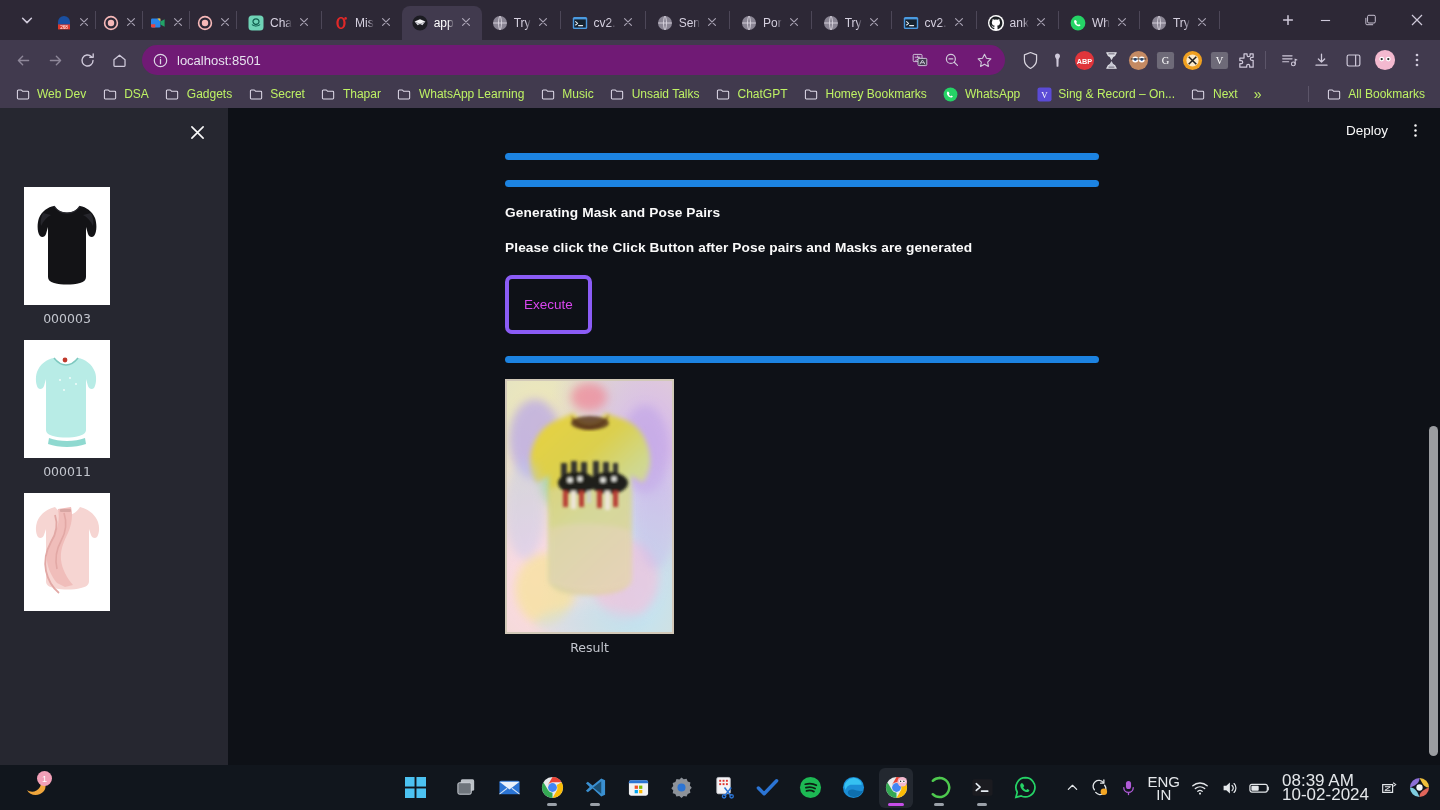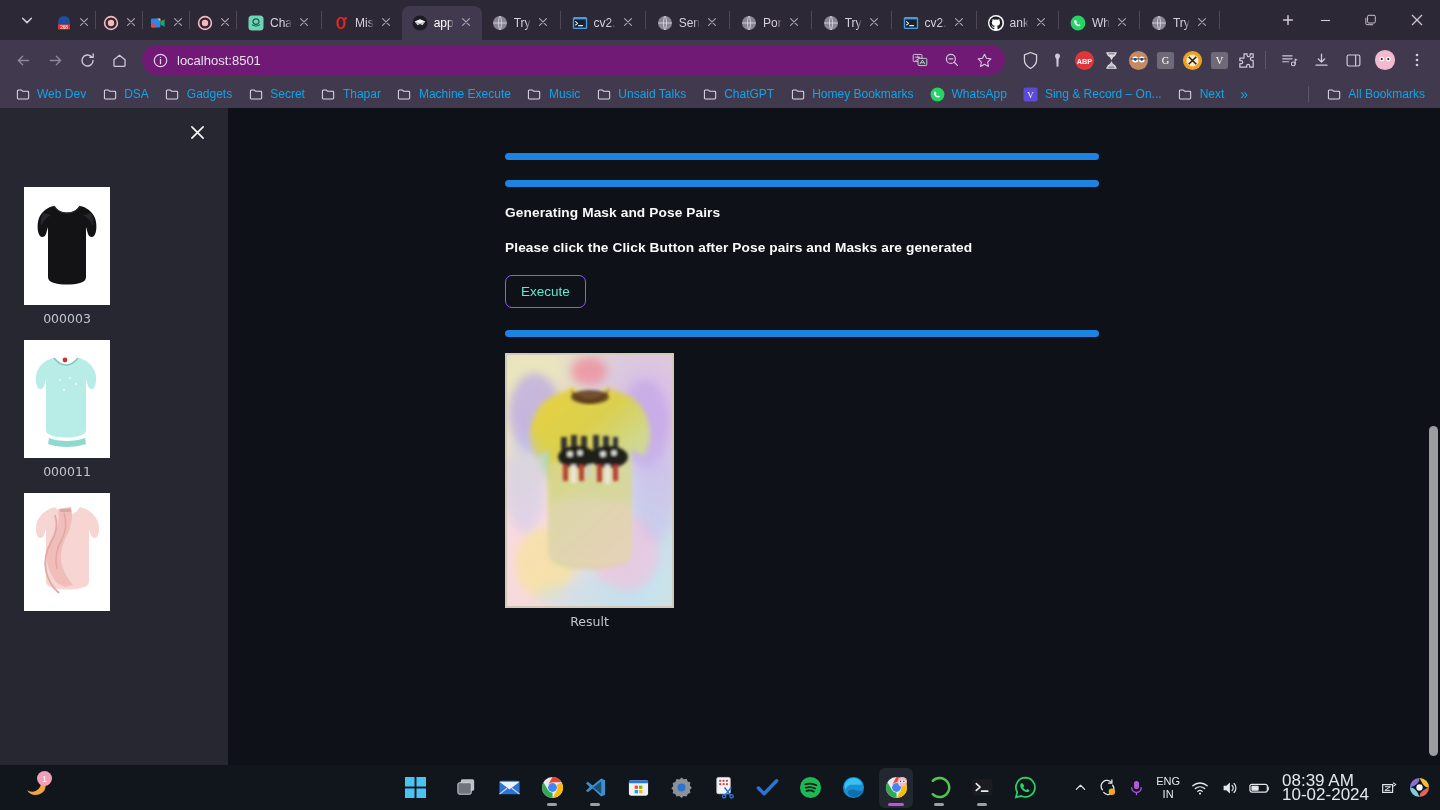--- a/index.html
+++ b/index.html
@@ -52,21 +52,21 @@
     display: flex; align-items: center; padding: 0 6px 0 10px; margin: 0 6px; gap: 8px; min-width: 0;
   }
   .omnibox .url { font-size: 13px; color: #e6e2ee; flex: 1; white-space: nowrap; overflow: hidden; }
   .omni-actions { display: flex; align-items: center; gap: 2px; }
   .ext-row { display: flex; align-items: center; gap: 5px; padding-left: 6px; }
   .ext { width: 22px; height: 22px; display:flex; align-items:center; justify-content:center; font-size: 10px; flex:none;}
   .tb-sep { width:1px; height:18px; background:#5c5569; margin:0 6px; }
 
   
   .bookmarks { height: 28px; background: #413a4e; display: flex; align-items: center; padding: 0 8px; gap: 2px; overflow: hidden;}
-  .bm { display:flex; align-items:center; gap:6px; padding: 3px 7px; border-radius: 6px; font-size: 12px; color: #0ea5e9; white-space: nowrap; flex:none;}
+  .bm { display:flex; align-items:center; gap:6px; padding: 3px 7px; border-radius: 6px; font-size: 12px; color: #bef264; white-space: nowrap; flex:none;}
   .bm .bicon { width:16px; height:16px; display:flex; align-items:center; justify-content:center; flex:none;}
   .bm-spacer { flex: 1; }
   .bm-sep { width:1px; height:16px; background:#5c5569; margin: 0 8px; flex:none;}
 
   
   .page { height: 657px; background: #0e1117; display: flex; position: relative; overflow: hidden; }
 
   .sidebar {
     width: 228px; background: #262730; flex: none; position: relative;
     padding: 0 24px; overflow: hidden;
@@ -80,22 +80,22 @@
 
   .main { flex: 1; position: relative; overflow: hidden; }
   .deploybar { position: absolute; top: 0; right: 0; height: 45px; display: flex; align-items: center; gap: 4px; padding-right: 12px; }
   .deploy-btn { font-size: 13.5px; color: #fafafa; padding: 5px 10px; border-radius: 6px; }
   .kebab { width: 26px; height: 26px; display:flex; align-items:center; justify-content:center; color:#fafafa;}
 
   .content { padding: 45px 0 0 277px; }
   .progress { width: 594px; height: 7px; border-radius: 4px; background: #1c83e1; margin-bottom: 20px; }
   .st-text { font-size: 13.7px; color: #fafafa; font-weight: 600; margin-bottom: 20px; letter-spacing: .1px;}
   .exec-btn {
-    display: inline-block; border: 1px solid #8b5cf6; color: #5eead4;
-    background: transparent; border-radius: 7px; padding: 8px 15px;
+    display: inline-block; border: 4px solid #8b5cf6; color: #d946ef;
+    background: transparent; border-radius: 7px; padding: 18px 15px;
     font-size: 13.5px; margin-bottom: 22px;
   }
   .result-wrap { margin-top: 16px; }
   .result-img {
     width: 169px; height: 255px; position: relative; overflow: hidden; background: #cfcfcf;
   }
   .result-cap { width: 169px; text-align: center; font-size: 12.5px; color: #c3c6ce; margin-top: 6px; font-family: "DejaVu Sans", sans-serif;}
 
   .scrollbar-track { position: absolute; right: 0; top: 0; width: 13px; height: 100%; background: #0e1117; }
   .scrollbar-thumb { position: absolute; right: 2px; top: 318px; width: 9px; height: 330px; background: #9b9da1; border-radius: 5px; }
@@ -109,21 +109,21 @@
   .tb-icon .dot { position: absolute; bottom: 2px; left: 50%; transform: translateX(-50%);
     width: 10px; height: 3px; border-radius: 2px; background: #9aa0a8; }
   .tb-icon.active .dot { width: 16px; background: #c64ee8; }
   .searchbox {
     width: 208px; height: 30px; background: #262b33; border-radius: 16px;
     display: flex; align-items: center; padding: 0 6px 0 12px; gap: 9px; margin-left: 6px;
   }
   .searchbox .stext { font-size: 12.5px; color: #cfd3d9; flex:1; }
   .tray { margin-left: auto; display: flex; align-items: center; gap: 11px; padding-right: 10px; color: #e4e7ea; }
   .tray-item { display:flex; align-items:center; justify-content:center; flex:none; }
-  .lang { font-size: 11px; line-height: 13px; text-align: center; color: #e4e7ea; }
+  .lang { font-size: 15px; line-height: 13px; text-align: center; color: #e4e7ea; }
   .clock { font-size: 17px; line-height: 14px; text-align: left; color: #e4e7ea; }
   svg { display: block; }
 </style>
 </head>
 <body>
 
 <div class="browser">
 
   <div class="tabstrip">
     <div class="tabstrip-left">
@@ -636,21 +636,21 @@
         <span>Thapar</span>
       </div>
       <div class="bm">
         <span class="bicon">
           <span style="display: flex; align-items: center; justify-content: center; width: 15px; height: 15px; flex: 0 0 auto;">
             <svg width="15" height="15" viewBox="0 0 16 16">
               <path d="M1.5 4.2a1 1 0 011-1h3.2l1.2 1.3h5.6a1 1 0 011 1v6.3a1 1 0 01-1 1h-10a1 1 0 01-1-1z" stroke="#ded9e8" stroke-width="1.1" fill="none" stroke-linejoin="round"></path>
             </svg>
           </span>
         </span>
-        <span>Machine Execute</span>
+        <span>WhatsApp Learning</span>
       </div>
       <div class="bm">
         <span class="bicon">
           <span style="display: flex; align-items: center; justify-content: center; width: 15px; height: 15px; flex: 0 0 auto;">
             <svg width="15" height="15" viewBox="0 0 16 16">
               <path d="M1.5 4.2a1 1 0 011-1h3.2l1.2 1.3h5.6a1 1 0 011 1v6.3a1 1 0 01-1 1h-10a1 1 0 01-1-1z" stroke="#ded9e8" stroke-width="1.1" fill="none" stroke-linejoin="round"></path>
             </svg>
           </span>
         </span>
         <span>Music</span>
@@ -779,20 +779,30 @@
                 <path d="M31 22c3 9 1 19-4 27-5 9-7 19-5 29 2 9 7 17 13 22" stroke="#e2a8a5" stroke-width="1.8" fill="none"></path>
                 <path d="M40 20c3 9 2 19-3 28-5 9-6 19-4 28" stroke="#e2a8a5" stroke-width="1.6" fill="none"></path>
                 <rect x="36" y="16" width="11" height="3" rx="1" fill="#d8a6a3"></rect>
               </svg>
             </div>
           </div>
         </div>
     </div>
 
     <div class="main">
+      <div class="deploybar">
+        <div class="deploy-btn">Deploy</div>
+        <div class="kebab">
+          <svg width="15" height="15" viewBox="0 0 16 16">
+              <circle cx="8" cy="2.6" r="1.3" fill="#fafafa"></circle>
+              <circle cx="8" cy="8" r="1.3" fill="#fafafa"></circle>
+              <circle cx="8" cy="13.4" r="1.3" fill="#fafafa"></circle>
+            </svg>
+        </div>
+      </div>
 
       <div class="content">
         <div class="progress"></div>
         <div class="progress" style="margin-bottom:18px;"></div>
         <div class="st-text">Generating Mask and Pose Pairs</div>
         <div class="st-text">Please click the Click Button after Pose pairs and Masks are generated</div>
         <div class="exec-btn">Execute</div>
         <div class="progress" style="margin-bottom:11px;"></div>
 
         <div class="result-wrap">

